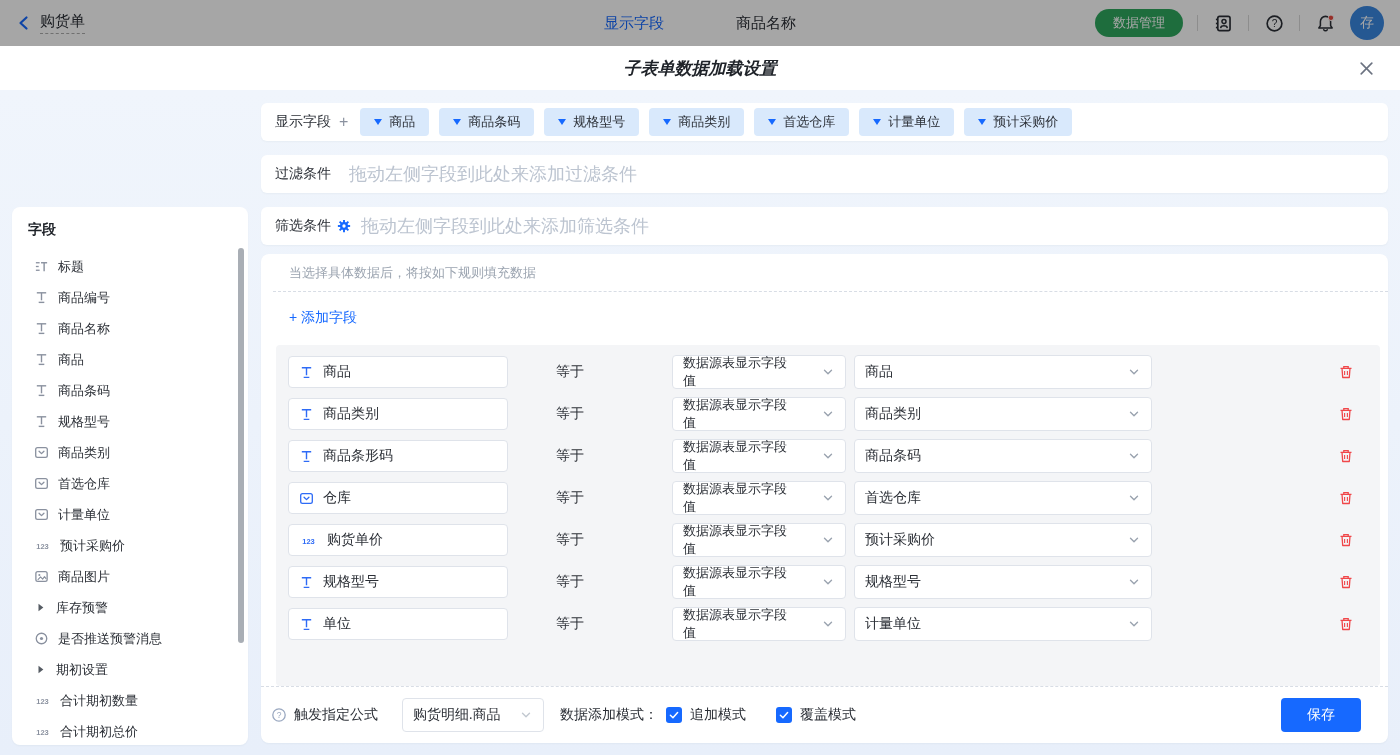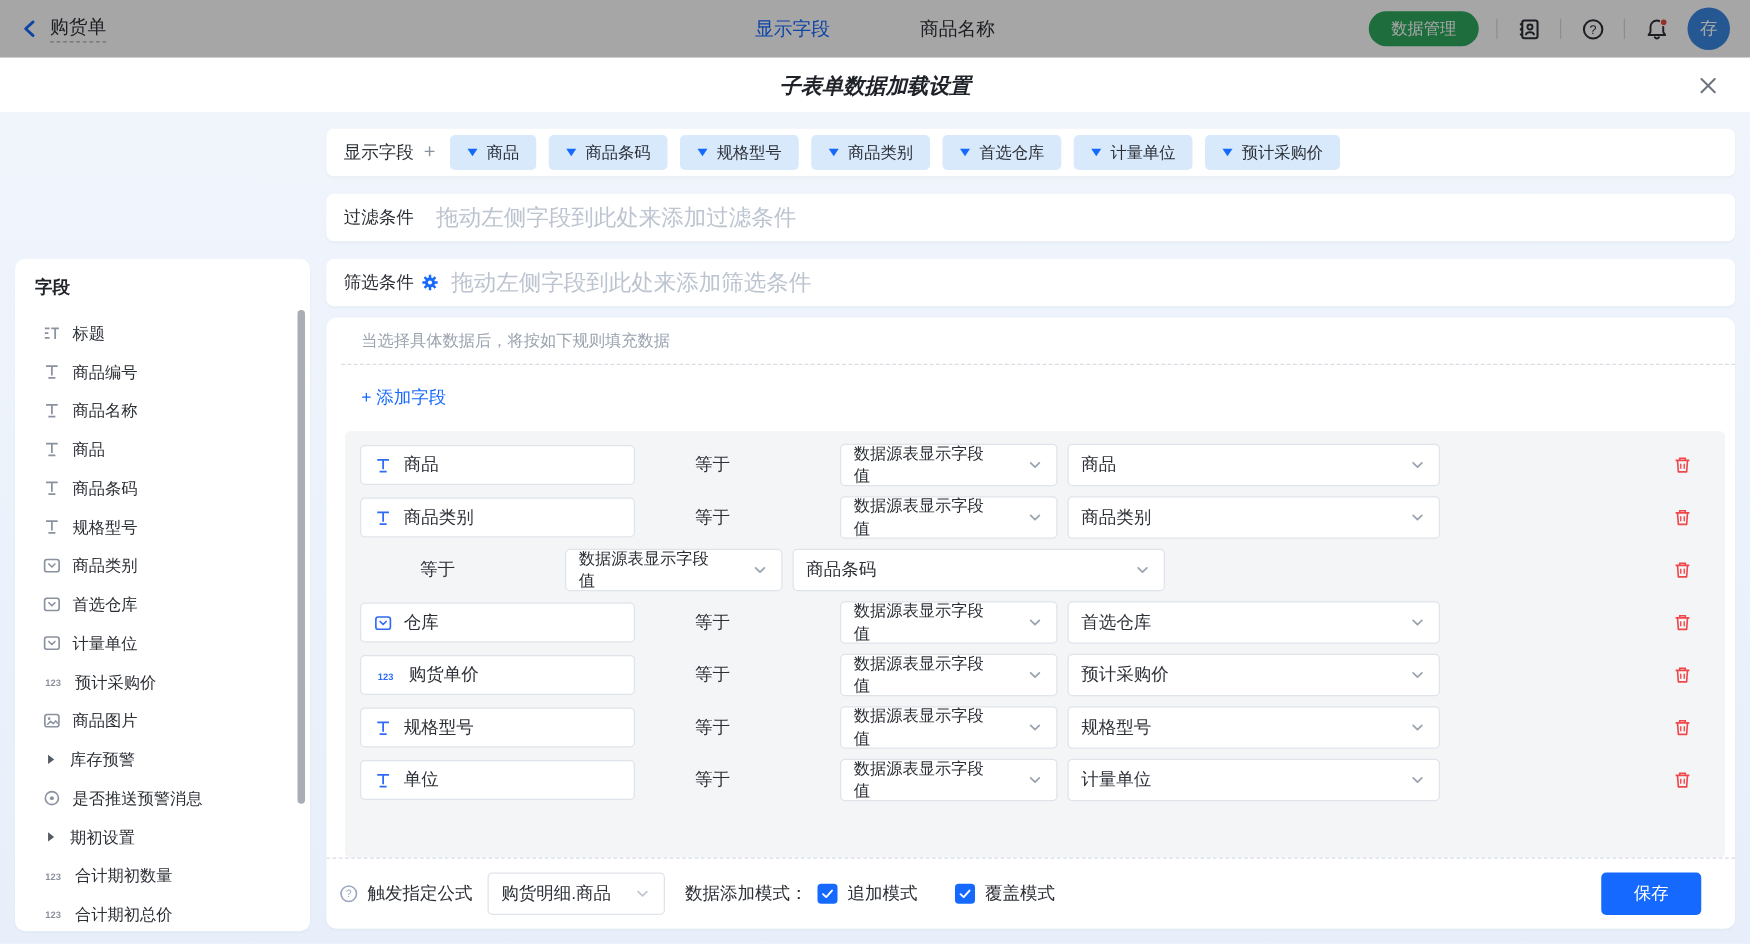--- a/index.html
+++ b/index.html
@@ -65,21 +65,21 @@
   .op { margin-left:48px; width:34px; font-size:14px; color:#2b2f36; }
   .sel { background:#fff; border:1px solid #dfe3ea; border-radius:4px; height:34px; display:flex; align-items:center; justify-content:space-between; padding:0 10px; font-size:13px; color:#2b2f36; cursor:pointer; }
   .sel-src { width:174px; margin-left:82px;gap:32px; }
   .sel-tgt { width:298px; margin-left:8px; font-size:14px; }
   .trash { margin-left:auto; margin-right:25px; width:18px; height:18px; display:flex; align-items:center; justify-content:center; color:#f0474a; cursor:pointer; }
 
   
   .rules-footer { position:absolute; left:0; right:0; bottom:0; height:57px; border-top:1px dashed #d8dde5; display:flex; align-items:center; padding:0 0 0 10px; }
   .help-wrap { color:#9aa8c0; display:flex; margin-right:7px; }
   .footer-label { font-size:14px; color:#2b2f36; }
-  .sel-formula { width:142px; margin-left:12px; font-size:14px; }
+  .sel-formula { width:142px; margin-left:24px; font-size:14px;font-family:Liberation Serif, serif; }
   .mode-label { margin-left:16px; font-size:14px; color:#2b2f36; }
   .cb-group { display:flex; align-items:center; gap:8px; margin-left:8px; cursor:pointer; }
   .cb-group + .cb-group { margin-left:30px; }
   .checkbox { width:16px; height:16px; background:#1669ff; border-radius:3px; display:flex; align-items:center; justify-content:center; }
   .save-btn { margin-left:auto; margin-right:27px; width:80px; height:34px; background:#1669ff; border:none; border-radius:4px; color:#fff; font-size:14px; font-family:Liberation Sans, sans-serif; cursor:pointer; }
 </style>
 </head>
 <body>
 
 <div class="topbar">
@@ -387,20 +387,28 @@
               <line x1="2.5" y1="4.3" x2="13.5" y2="4.3" stroke="currentColor" stroke-width="1.3"></line>
               <path d="M5.8 4.3V2.6h4.4v1.7" fill="none" stroke="currentColor" stroke-width="1.3"></path>
               <path d="M4 4.3l.7 9.2h6.6l.7-9.2" fill="none" stroke="currentColor" stroke-width="1.3" stroke-linejoin="round"></path>
               <line x1="6.6" y1="7" x2="6.6" y2="11" stroke="currentColor" stroke-width="1.1"></line>
               <line x1="9.4" y1="7" x2="9.4" y2="11" stroke="currentColor" stroke-width="1.1"></line>
             </svg>
           </div>
       </div>
 
       <div class="rule-row">
+        <div class="field-box">
+          <svg class="ic" width="15" height="15" viewBox="0 0 16 16">
+              <line x1="3" y1="3" x2="13" y2="3" stroke="currentColor" stroke-width="1.5"></line>
+              <line x1="8" y1="3" x2="8" y2="11" stroke="currentColor" stroke-width="1.5"></line>
+              <line x1="5" y1="13.2" x2="11" y2="13.2" stroke="currentColor" stroke-width="1.5"></line>
+            </svg>
+          <span>商品条形码</span>
+        </div>
         <span class="op">等于</span>
         <div class="sel sel-src">
             <span>数据源表显示字段值</span>
             <svg class="ic" width="14" height="14" viewBox="0 0 16 16">
               <polyline points="4,6 8,10 12,6" fill="none" stroke="#9aa3af" stroke-width="1.6" stroke-linecap="round" stroke-linejoin="round"></polyline>
             </svg>
           </div>
         <div class="sel sel-tgt">
             <span>商品条码</span>
             <svg class="ic" width="14" height="14" viewBox="0 0 16 16">

